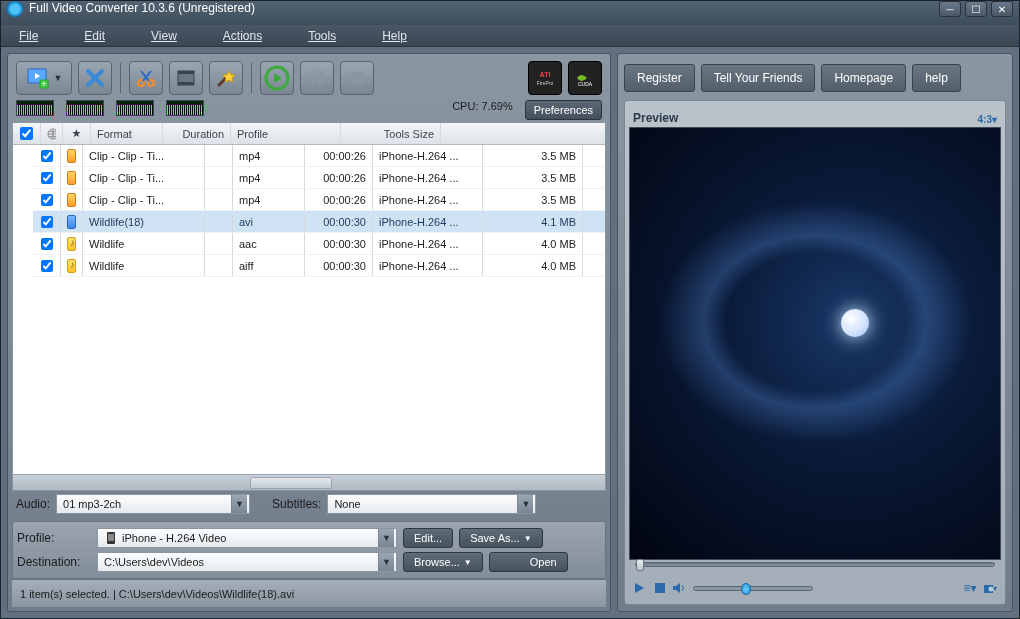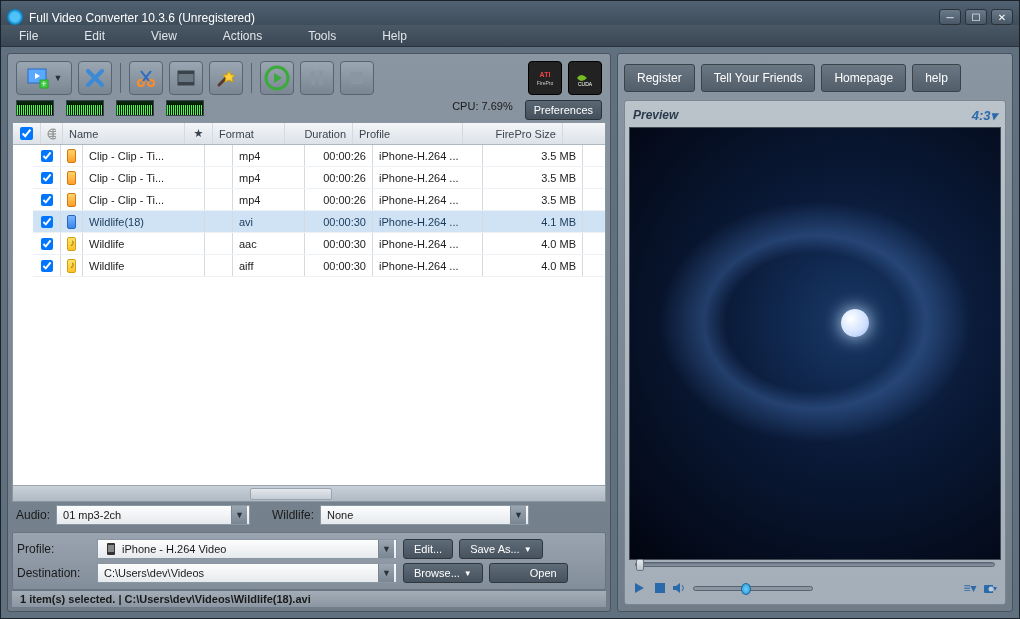--- a/index.html
+++ b/index.html
@@ -1,24 +1,24 @@
 <!DOCTYPE html>
 <html><head>
 <meta charset="utf-8">
 <style>
 * { box-sizing: border-box; margin: 0; padding: 0; font-family: "Segoe UI", Tahoma, sans-serif; }
 body { background: #fff; width: 1020px; height: 619px; overflow: hidden; }
 .window { width: 1020px; height: 619px; background: linear-gradient(#4a5a6a,#3a4856); border: 1px solid #1a2128; display: flex; flex-direction: column; }
-.titlebar { height: 24px; background: linear-gradient(#516273,#3e4d5a); display: flex; align-items: flex-end; padding: 0 6px; color: #fff; font-size: 12px; }
+.titlebar { height: 24px; background: linear-gradient(#516273,#3e4d5a); display: flex; align-items: flex-start; padding: 0 6px; color: #fff; font-size: 12px; }
 .titlebar .app-icon { width: 16px; height: 16px; background: radial-gradient(circle,#4fc3f7 40%,#0277bd 70%); border-radius: 50%; margin-right: 6px; }
 .titlebar .title { flex: 1; }
 .winctrls { display: flex; gap: 4px; }
 .winbtn { width: 22px; height: 16px; background: linear-gradient(#6a7a8a,#4a5866); border: 1px solid #2a3138; border-radius: 3px; display: flex; align-items: center; justify-content: center; color: #fff; font-size: 10px; cursor: pointer; }
 .menubar { height: 22px; background: linear-gradient(#4a5866,#3a4654); display: flex; align-items: center; padding: 0 10px; gap: 30px; color: #e0e6ec; font-size: 12px; border-bottom: 1px solid #2a323a; }
-.menubar span { cursor: pointer; padding: 2px 8px; }
+.menubar span { cursor: pointer; padding: 2px 8px; text-decoration: underline; }
 .content { flex: 1; display: flex; gap: 6px; padding: 6px; background: #60707e; }
 .left { flex: 1; display: flex; flex-direction: column; background: linear-gradient(#8a96a2,#707c88); border: 1px solid #4a5460; border-radius: 3px; padding: 4px; }
 .right { width: 396px; display: flex; flex-direction: column; background: linear-gradient(#8a96a2,#707c88); border: 1px solid #4a5460; border-radius: 3px; padding: 6px; }
 .toolbar { height: 40px; display: flex; align-items: center; gap: 6px; padding: 2px 4px; }
 .tbtn { height: 34px; min-width: 34px; background: linear-gradient(#9aa6b2,#7a8692); border: 1px solid #5a6470; border-radius: 4px; display: flex; align-items: center; justify-content: center; cursor: pointer; }
 .tbtn.wide { min-width: 56px; }
 .divider { width: 1px; height: 30px; background: #5a6470; margin: 0 2px; }
 .waveform-row { height: 24px; display: flex; align-items: flex-start; gap: 12px; padding: 2px 4px; font-size: 11px; color: #1a1a1a; }
 .wave { width: 38px; height: 16px; background: linear-gradient(#0a2a0a,#000); border: 1px solid #3a4450; position: relative; overflow: hidden; }
 .wave::before { content:""; position:absolute; bottom:0; left:0; right:0; height: 10px; background: repeating-linear-gradient(90deg,#4f4 0 1px,transparent 1px 2px); }
@@ -39,27 +39,27 @@
 .fico.audio::after{content:"♪";position:absolute;left:2px;top:-1px;font-size:10px;color:#8a6a00;}
 .hscroll { height: 16px; background: linear-gradient(#c8d0d8,#b0bac4); border-top: 1px solid #9aa4b0; position:relative; }
 .hscroll::before{content:"";position:absolute;left:40%;top:2px;width:80px;height:10px;background:linear-gradient(#e4e8ec,#c4ccd4);border:1px solid #9aa4b0;border-radius:2px;}
 .subrow { height: 26px; display: flex; align-items: center; gap: 6px; padding: 0 4px; font-size: 12px; color: #1a1a1a; }
 .sel-combo { height: 20px; background: linear-gradient(#fdfdfd,#e6eaee); border: 1px solid #8a96a2; display: flex; align-items: center; padding: 0 6px; font-size: 11px; position: relative; cursor: pointer; }
 .sel-combo .arrow { position: absolute; right: 2px; top: 0; bottom: 0; width: 16px; background: linear-gradient(#9aa6b2,#7a8692); border-left: 1px solid #7a8692; display: flex; align-items: center; justify-content: center; color: #2a323a; font-size: 9px; }
 .botpanel { background: linear-gradient(#9aa4b0,#828e9a); border: 1px solid #6a7480; padding: 4px; margin-top: 4px; border-radius: 2px; }
 .botrow { display: flex; align-items: center; gap: 6px; height: 24px; font-size: 12px; color: #1a1a1a; }
 .botrow .lbl { width: 74px; }
 .darkbtn { height: 20px; padding: 0 10px; background: linear-gradient(#5e6c78,#46525e); border: 1px solid #2e363e; color: #fff; font-size: 11px; border-radius: 3px; cursor: pointer; display: flex; align-items: center; gap: 4px; }
-.statusbar { height: 17px; background: linear-gradient(#a4aeb8,#8a96a2); border-top: 1px solid #6a7480; font-size: 11px; color: #1a1a1a; padding: 2px 8px; display: flex; align-items: center; font-weight: bold; }
+.statusbar { height: 28px; background: linear-gradient(#a4aeb8,#8a96a2); border-top: 1px solid #6a7480; font-size: 11px; color: #1a1a1a; padding: 2px 8px; display: flex; align-items: center; }
 .rtop { height: 36px; display: flex; align-items: center; gap: 6px; }
 .rbtn { height: 28px; padding: 3px 12px; background: linear-gradient(#6a7884,#525e6a); border: 1px solid #3a424a; color: #fff; font-size: 12px; border-radius: 3px; cursor: pointer; }
 .preview-panel { flex: 1; background: linear-gradient(#bac2ca,#a4aeb8); border: 1px solid #7a8692; border-radius: 3px; margin-top: 4px; display: flex; flex-direction: column; padding: 4px; }
-.preview-hdr { height: 20px; display: flex; align-items: center; font-size: 12px; color: #2a3a4a; font-weight: bold; padding: 0 4px; font-style: italic; }
+.preview-hdr { height: 20px; display: flex; align-items: flex-end; font-size: 12px; color: #2a3a4a; font-weight: bold; padding: 0 4px; }
 .preview-hdr .spacer { flex:1; }
-.preview-hdr .ratio { color: #2a6aaa; font-size: 13px; cursor: pointer; }
+.preview-hdr .ratio { color: #2a6aaa; font-size: 10px; cursor: pointer; }
 .pv-screen { flex: 1; background: #000; border: 1px solid #404a54; margin: 2px 0; position: relative; overflow: hidden; }
 .moon-sky { position:absolute; inset:0; background: radial-gradient(circle at 60% 45%, #183868 0%, #0a1a38 40%, #020510 100%); }
 .moon { position:absolute; left:57%; top:42%; width:28px; height:28px; border-radius:50%; background: radial-gradient(circle at 35% 35%, #fff, #cfe0ff 60%, #9ab8e8); box-shadow: 0 0 18px #cfe8ff; }
 .clouds { position:absolute; inset:0; background: radial-gradient(ellipse 60% 40% at 50% 45%, transparent 40%, rgba(60,100,160,0.5) 50%, transparent 70%); }
 .pv-time { height: 18px; text-align: center; font-size: 11px; color: #2a2a2a; }
 .pv-slider { height: 14px; padding: 0 6px; }
 .pv-track { height: 5px; background: linear-gradient(#6a7684,#8a96a2); border: 1px solid #5a6470; border-radius: 3px; position: relative; }
 .pv-thumb { position:absolute; left:0%; top:-4px; width:8px; height:12px; background: linear-gradient(#e8ecf0,#b8c2cc); border:1px solid #6a7480; border-radius:2px; }
 .pv-ctrls { height: 24px; display: flex; align-items: center; gap: 6px; padding: 0 4px; }
 .pv-ctrls .icon { width: 14px; height: 14px; cursor: pointer; display:inline-flex;align-items:center;justify-content:center; color:#2a6aaa; font-size:12px;}
@@ -176,26 +176,25 @@
         <div class="lhead">
           <div class="c-chk">
               <input type="checkbox" checked="" style="">
             </div>
           <div class="c-ico">
               <svg width="12" height="12">
                 <circle cx="6" cy="6" r="5" fill="none" stroke="#888"></circle>
                 <path d="M1 6 H11 M6 1 V11 M2 3 Q6 5 10 3 M2 9 Q6 7 10 9" stroke="#888" fill="none"></path>
               </svg>
             </div>
-          <div class="c-name">Name</div>
           <div class="c-star">★</div>
           <div class="c-fmt">Format</div>
           <div class="c-dur">Duration</div>
           <div class="c-prof">Profile</div>
-          <div class="c-size">FirePro Size</div>
+          <div class="c-size">Tools Size</div>
         </div>
         <div class="lbody" id="lbody">
             <div class="lrow">
               <div class="c-chk">
                 <input type="checkbox" checked="" style="">
               </div>
               <div class="c-ico">
                 <span class="fico video"></span>
               </div>
               <div class="c-name">Clip - Clip - Ti...</div>
@@ -279,21 +278,21 @@
         <div class="hscroll"></div>
       </div>
 
       <div class="subrow">
         <span>Audio:</span>
         <div class="sel-combo" style="width:194px;">
           <span>01 mp3-2ch</span>
             <span class="arrow">▼</span>
         </div>
         <span style="width:10px;"></span>
-        <span>Wildlife:</span>
+        <span>Subtitles:</span>
         <div class="sel-combo" style="width:209px;">
           <span>None</span>
             <span class="arrow">▼</span>
         </div>
       </div>
 
       <div class="botpanel">
         <div class="botrow">
           <span class="lbl">Profile:</span>
           <div class="sel-combo" style="width:300px;">

